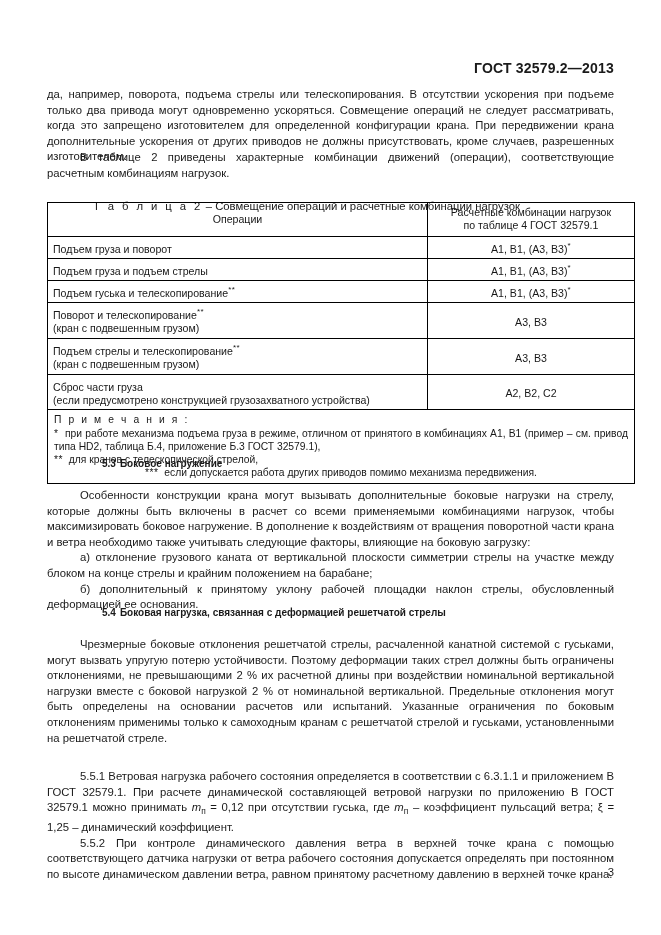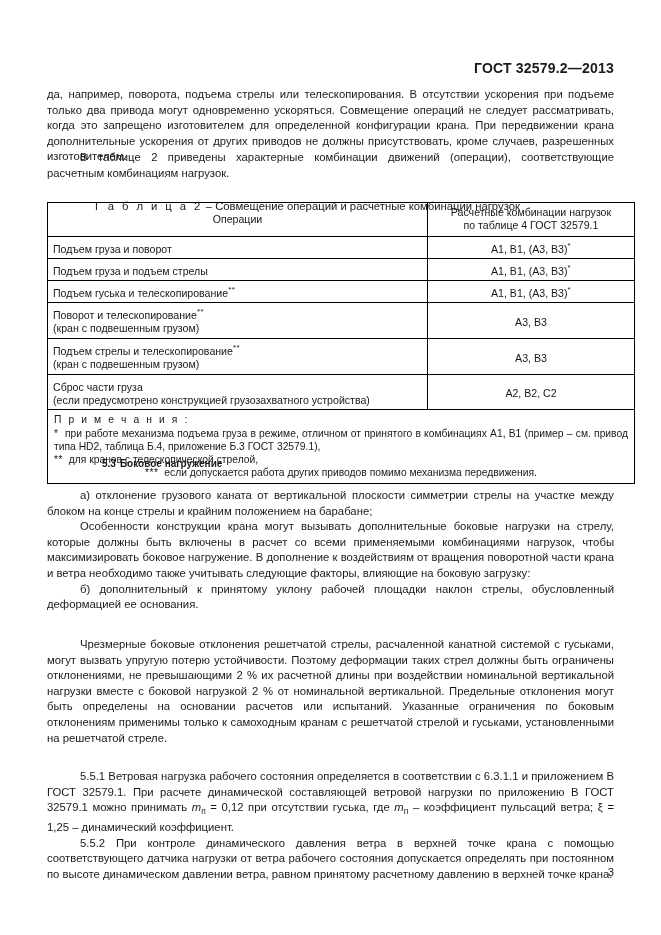--- a/index.html
+++ b/index.html
@@ -233,25 +233,30 @@
     </table>
   </div>
 
   <div class="block" style="left:47px; top:456px; width:567px;">
     <div class="heading">
       <span class="num">5.3</span><span>Боковое нагружение</span>
     </div>
   </div>
 
   <div class="block" style="left:47px; top:488px; width:567px;">
+    <p class="para indent">Особенности конструкции крана могут вызывать дополнительные боковые нагрузки на стрелу, которые должны быть включены в расчет со всеми применяемыми комбинациями нагрузок, чтобы максимизировать боковое нагружение. В дополнение к воздействиям от вращения поворотной части крана и ветра необходимо также учитывать следующие факторы, влияющие на боковую загрузку:</p>
     <p class="para indent" style="margin-top:0;">а) отклонение грузового каната от вертикальной плоскости симметрии стрелы на участке между блоком на конце стрелы и крайним положением на барабане;</p>
-    <p class="para indent">Особенности конструкции крана могут вызывать дополнительные боковые нагрузки на стрелу, которые должны быть включены в расчет со всеми применяемыми комбинациями нагрузок, чтобы максимизировать боковое нагружение. В дополнение к воздействиям от вращения поворотной части крана и ветра необходимо также учитывать следующие факторы, влияющие на боковую загрузку:</p>
     <p class="para indent" style="margin-top:0;">б) дополнительный к принятому уклону рабочей площадки наклон стрелы, обусловленный деформацией ее основания.</p>
   </div>
 
+  <div class="block" style="left:47px; top:605px; width:567px;">
+    <div class="heading">
+      <span class="num">5.4</span><span>Боковая нагрузка, связанная с деформацией решетчатой стрелы</span>
+    </div>
+  </div>
 
   <div class="block" style="left:47px; top:637px; width:567px;">
     <p class="para indent">Чрезмерные боковые отклонения решетчатой стрелы, расчаленной канатной системой с гуськами, могут вызвать упругую потерю устойчивости. Поэтому деформации таких стрел должны быть ограничены отклонениями, не превышающими 2 % их расчетной длины при воздействии номинальной вертикальной нагрузки вместе с боковой нагрузкой 2 % от номинальной вертикальной. Предельные отклонения могут быть определены на основании расчетов или испытаний. Указанные ограничения по боковым отклонениям применимы только к самоходным кранам с решетчатой стрелой и гуськами, установленными на решетчатой стреле.</p>
   </div>
 
 
   <div class="block" style="left:47px; top:769px; width:567px;">
     <p class="para indent"><span>5.5.1 Ветровая нагрузка рабочего состояния определяется в соответствии с 6.3.1.1 и приложением В ГОСТ 32579.1. При расчете динамической составляющей ветровой нагрузки по приложению В ГОСТ 32579.1 можно принимать </span><span class="mvar">m</span><span class="msub">п</span><span> = 0,12 при отсутствии гуська, где </span><span class="mvar">m</span><span class="msub">п</span><span> – коэффициент пульсаций ветра; ξ = 1,25 – динамический коэффициент.</span></p>
     <p class="para indent" style="margin-top:0;">5.5.2 При контроле динамического давления ветра в верхней точке крана с помощью соответствующего датчика нагрузки от ветра рабочего состояния допускается определять при постоянном по высоте динамическом давлении ветра, равном принятому расчетному давлению в верхней точке крана.</p>
   </div>

